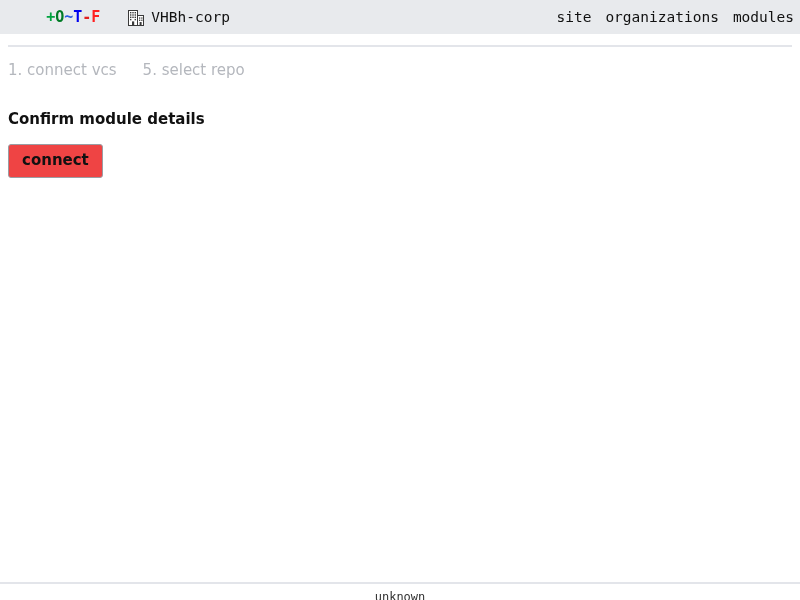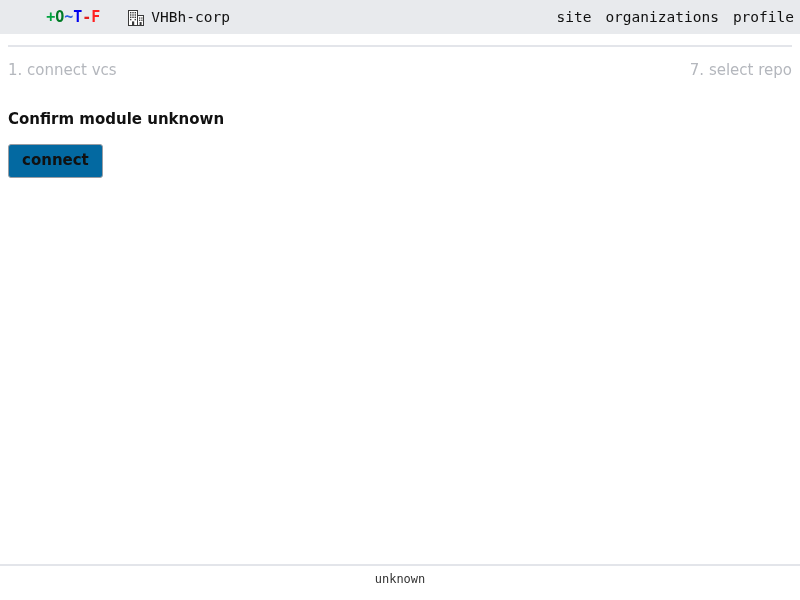--- a/index.html
+++ b/index.html
@@ -99,21 +99,20 @@
     margin: 11px 0 0 0;
     height: 0;
   }
 
   #steps {
     display: flex;
     gap: 26px;
     margin-top: 14px;
     font-size: 15px;
     white-space: nowrap;
-    justify-content: space-between;
   }
   .step-done {
     color: #b4b7bd;
   }
   .step-current {
     color: #111111;
     font-weight: bold;
   }
 
   h3#section-title {
@@ -130,21 +129,21 @@
     color: #111111;
     white-space: nowrap;
   }
   .detail-line:first-of-type { margin-top: 20px; }
   .detail-key { font-weight: bold; }
   .detail-val { font-weight: normal; }
 
   #connect-button {
     margin-top: 16px;
     display: inline-block;
-    background: #0369a1;
+    background: #ef4444;
     border: 1px solid #9a9da3;
     border-radius: 3px;
     padding: 7px 13px 8px 13px;
     font-family: "DejaVu Sans", sans-serif;
     font-size: 15px;
     font-weight: bold;
     color: #111111;
     cursor: pointer;
     line-height: 17px;
   }
@@ -156,21 +155,21 @@
     bottom: 0;
     width: 800px;
     box-sizing: border-box;
     border-top: 2px solid #e3e5ea;
     padding-top: 6px;
     padding-bottom: 6px;
     text-align: center;
     font-family: "DejaVu Sans Mono", monospace;
     font-size: 12px;
     color: #333333;
-    height: 36px;
+    height: 18px;
   }
 </style>
 </head>
 <body>
 
 <div id="topbar">
 
   <div id="logo">
     <span class="lg-green">+</span><span class="lg-darkgreen">O</span><span class="lg-blue">~</span><span class="lg-blue2">T</span><span class="lg-red">-</span><span class="lg-red2">F</span>
   </div>
@@ -200,35 +199,35 @@
           <rect x="11.6" y="13" width="2" height="3.5"></rect>
         </g>
       </svg>
     </span>
     <span>VHBh-corp</span>
   </div>
 
   <nav id="topnav">
     <a href="#">site</a>
     <a href="#">organizations</a>
-    <a href="#">profile</a>
+    <a href="#">modules</a>
   </nav>
 </div>
 
 <div id="content">
 
 
   <hr class="rule">
 
   <div id="steps">
     <span class="step-done">1. connect vcs</span>
-    <span class="step-done">7. select repo</span>
+    <span class="step-done">5. select repo</span>
   </div>
 
-  <h3 id="section-title">Confirm module unknown</h3>
+  <h3 id="section-title">Confirm module details</h3>
 
 
 
   <div id="connect-button">connect</div>
 
 </div>
 
 <div id="footer">
   <span>unknown</span>
 </div>

